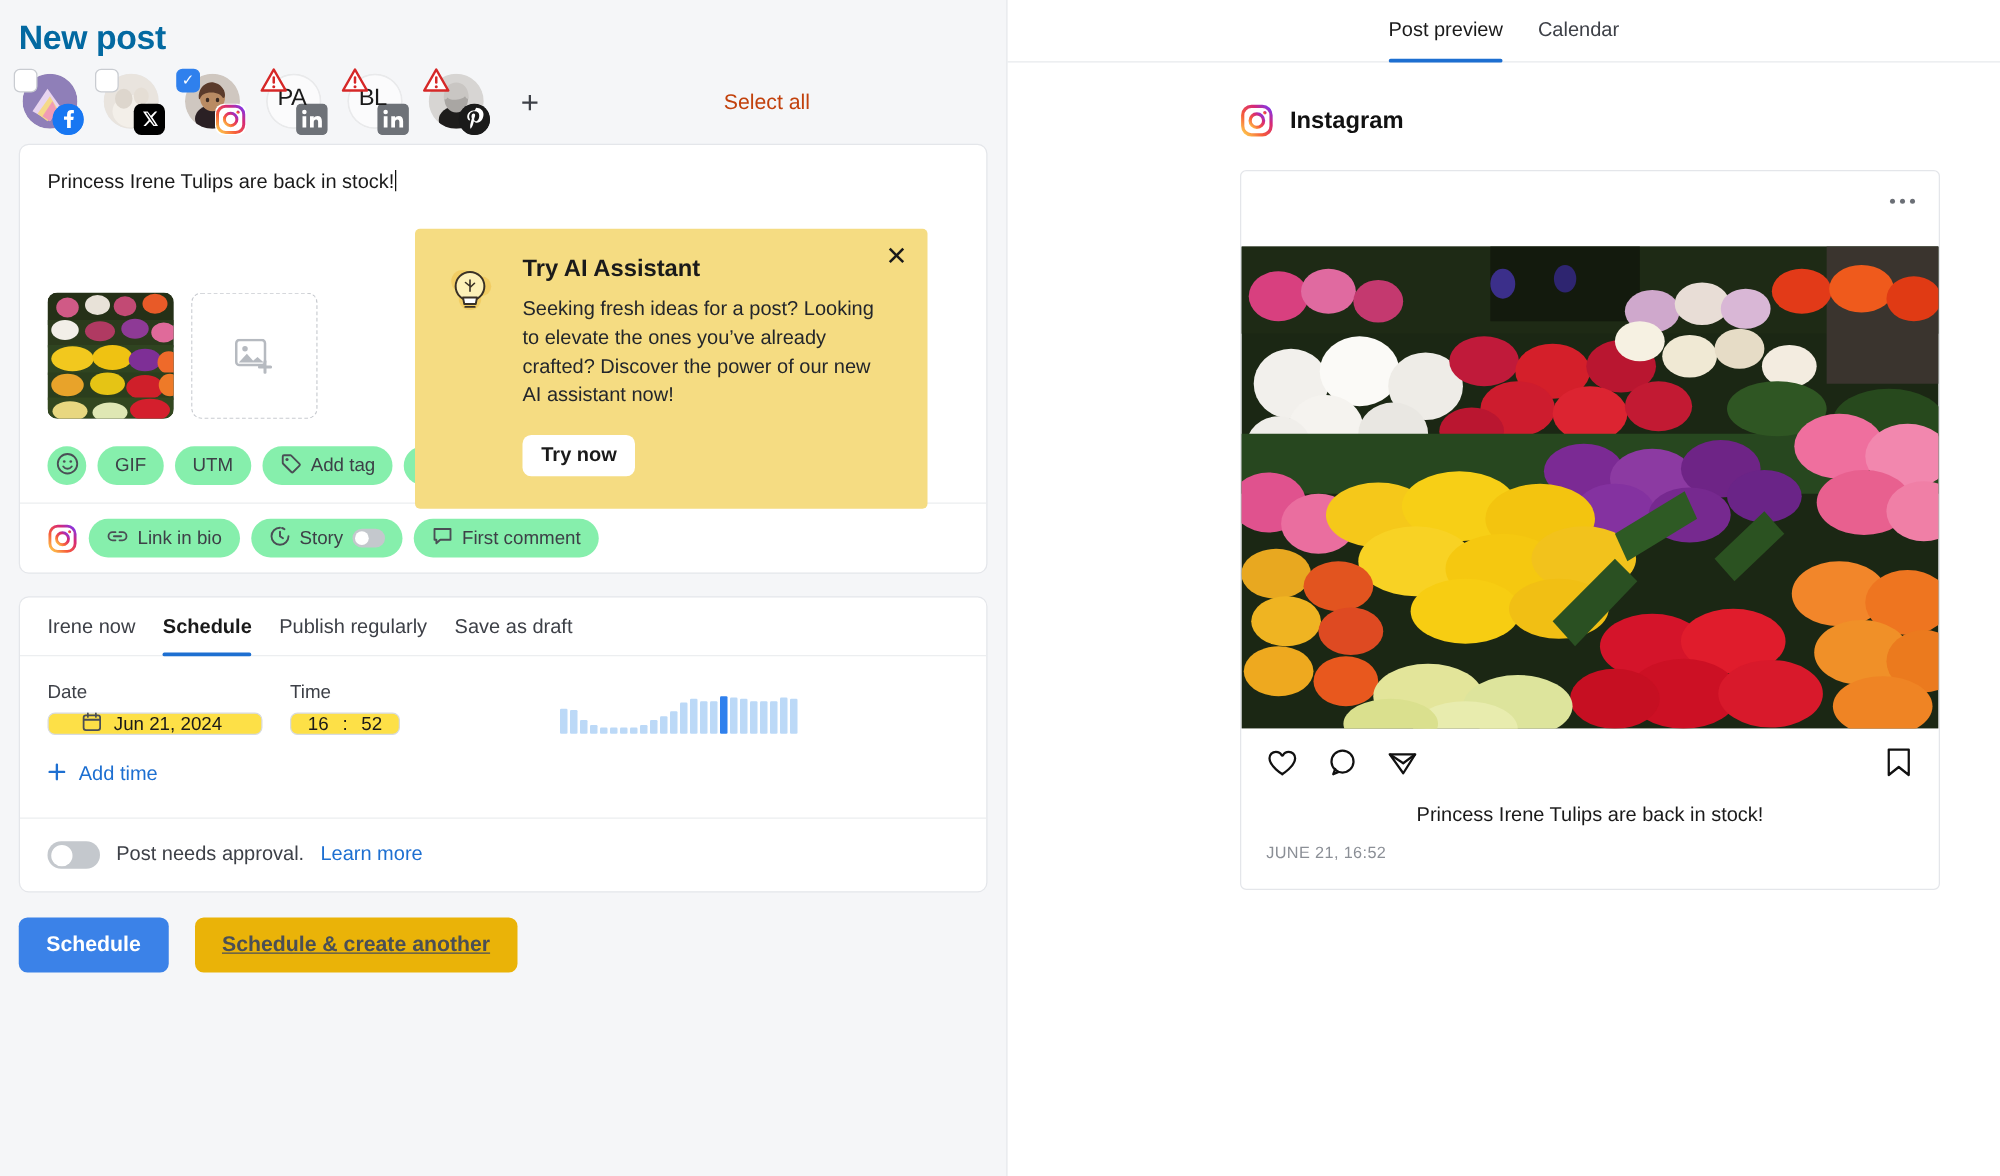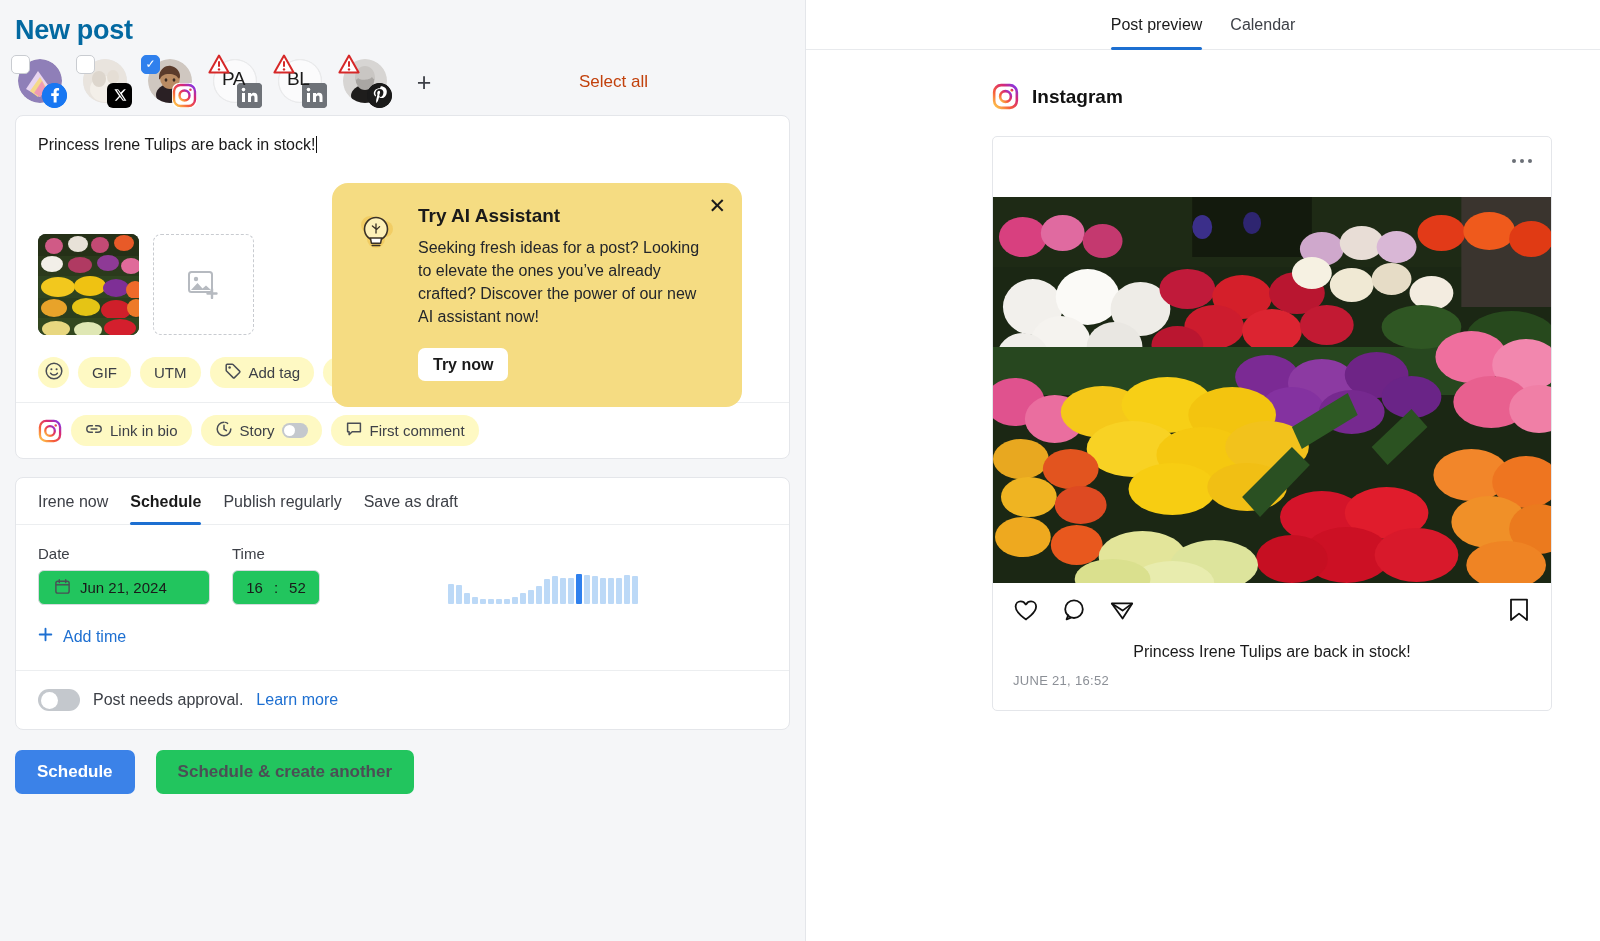--- a/index.html
+++ b/index.html
@@ -96,21 +96,21 @@
   .add-media {
     width: 101px; height: 101px; border-radius: 8px;
     border: 1.5px dashed #c8cbd0;
     display: flex; align-items: center; justify-content: center;
   }
   .chips {
     display: flex; align-items: center; gap: 9px;
     padding: 8px 22px 14px 22px; position: relative;
   }
   .chip {
-    height: 31px; border-radius: 16px; background: #fef9c3;
+    height: 31px; border-radius: 16px; background: #86efac;
     display: flex; align-items: center; gap: 7px;
     padding: 0 14px; font-size: 15px; color: #3d4047;
     cursor: pointer; white-space: nowrap;
   }
   .chip.round { width: 31px; padding: 0; justify-content: center; }
   .beta {
     background: #ef5b3c; color: #fff; font-size: 11px;
     border-radius: 9px; padding: 2px 7px 3px; font-weight: bold;
   }
   .ai-dot {
@@ -141,23 +141,23 @@
     cursor: pointer; position: relative;
   }
   .tab.active { color: #1a1a1a; font-weight: bold; }
   .tab.active::after {
     content: ""; position: absolute; left: 0; right: 0; bottom: -1px;
     height: 3px; background: #1d6fd1; border-radius: 2px;
   }
   .dt-wrap { padding: 20px 22px 0; display: flex; align-items: flex-end; }
   .field-label { font-size: 15px; color: #3d4047; margin-bottom: 8px; }
   .input-box {
-    height: 35px; border: 1px solid #d7dade; border-radius: 6px;
-    background: #22c55e; display: flex; align-items: center;
-    padding: 0 15px; gap: 9px; font-size: 15px; color: #1a1a1a;
+    height: 18px; border: 1px solid #d7dade; border-radius: 6px;
+    background: #fde047; display: flex; align-items: center;
+    padding: 0 26px; gap: 9px; font-size: 15px; color: #1a1a1a;
     cursor: pointer;
   }
   .time-box { justify-content: center; gap: 11px; width: 88px; }
   .hist {
     display: flex; align-items: flex-end; gap: 2px;
     height: 34px; margin-left: 128px; margin-bottom: 1px;
   }
   .hist i { display: block; width: 6px; background: #bcd9f7; border-radius: 1px; }
   .hist i.sel { background: #2f80ed; }
   .add-time {
@@ -179,26 +179,26 @@
     border-radius: 50%; background: #fff; left: 3px; top: 2.5px;
   }
   .link { color: #1d6fd1; cursor: pointer; }
   .actions { display: flex; gap: 21px; padding: 20px 0 0 0; }
   .btn {
     height: 44px; border-radius: 7px; font-size: 17px; font-weight: bold;
     display: flex; align-items: center; justify-content: center;
     padding: 0 22px; cursor: pointer; border: none;
   }
   .btn-primary { background: #3b82e8; color: #fff; }
-  .btn-secondary { background: #22c55e; color: #4b4f55; }
+  .btn-secondary { background: #eab308; color: #4b4f55; text-decoration: underline; }
 
   
   .tooltip {
     position: absolute; left: 332px; top: 183px;
-    width: 410px; background: #f5dc82; border-radius: 16px;
+    width: 410px; background: #f5dc82; border-radius: 4px;
     padding: 22px 24px 26px 22px; z-index: 50;
     display: flex; gap: 18px;
   }
   .tooltip .bulb { flex: none; width: 46px; padding-top: 4px; }
   .tt-title { font-size: 19px; font-weight: bold; color: #1a1a1a; }
   .tt-body {
     font-size: 16px; color: #23262b; line-height: 23px; margin-top: 9px;
     max-width: 290px;
   }
   .tt-btn {

